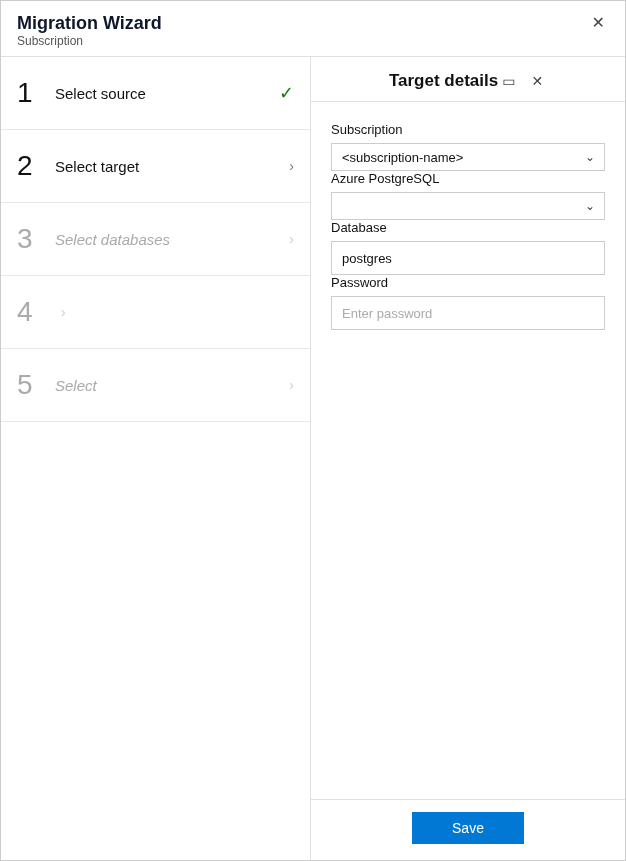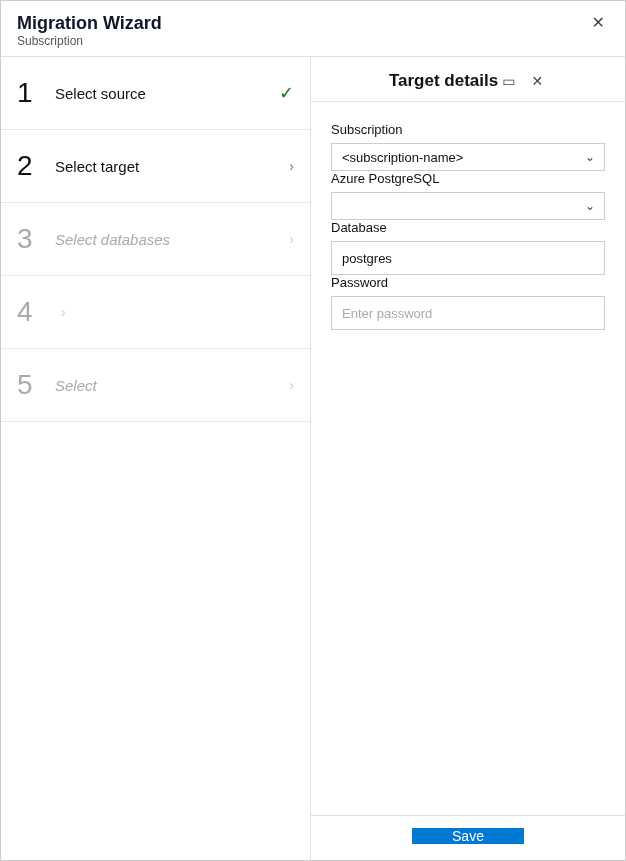--- a/index.html
+++ b/index.html
@@ -247,21 +247,21 @@
       border-top: 1px solid #e0e0e0;
       display: flex;
       justify-content: center;
       flex-shrink: 0;
     }
 
     .save-button {
       background: #0078d4;
       color: #fff;
       border: none;
-      padding: 0 40px;
+      padding: 8px 40px;
       font-size: 14px;
       cursor: pointer;
       font-weight: 500;
     }
   </style>
 </head>
 <body>
 
 <div class="window">
 

